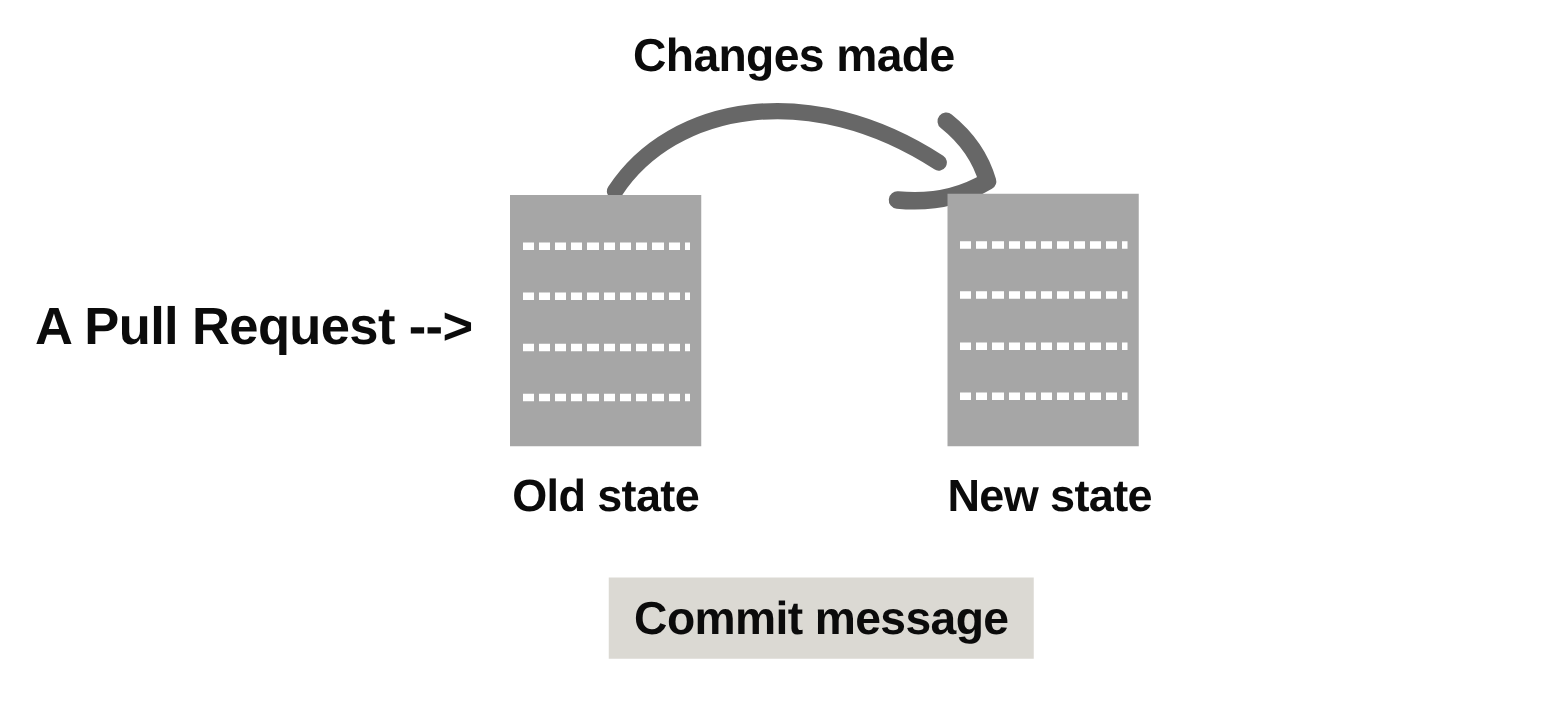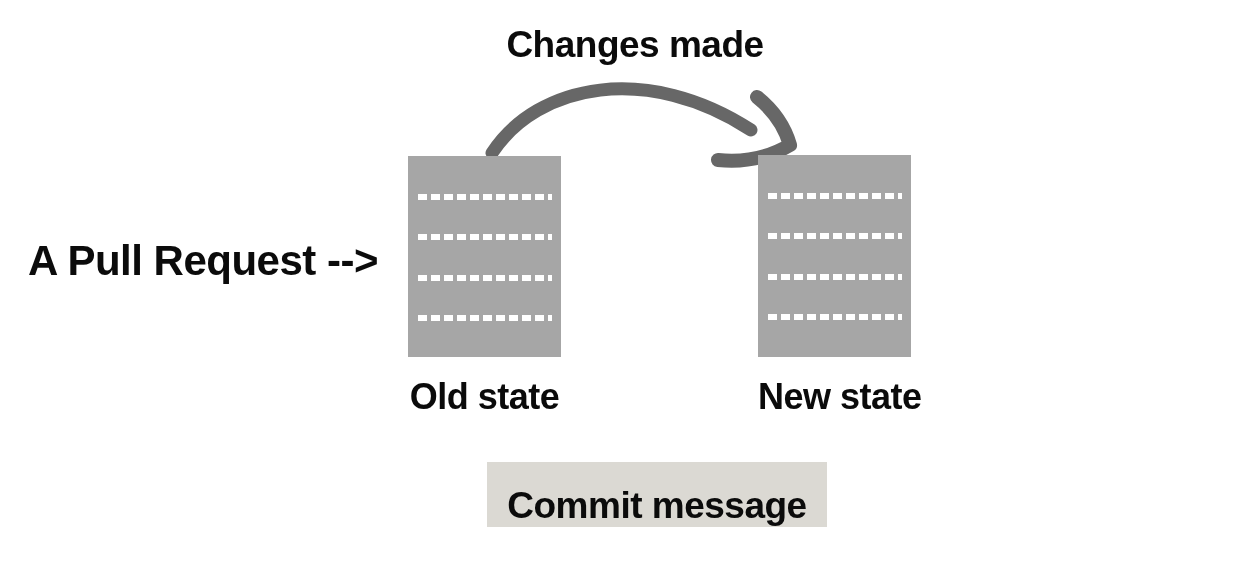--- a/index.html
+++ b/index.html
@@ -89,21 +89,21 @@
   .label-old { left: 408px; }
   .label-new { left: 758px; }
   .commit-box {
     position: absolute;
     left: 487px;
     top: 462px;
     width: 340px;
     height: 65px;
     background: var(--commit-bg);
     display: flex;
-    align-items: flex-end;
+    align-items: center;
     justify-content: center;
     font-size: 37px;
     font-weight: 700;
     letter-spacing: -0.5px;
     white-space: nowrap;
   }
 </style>
 </head>
 <body>
 

